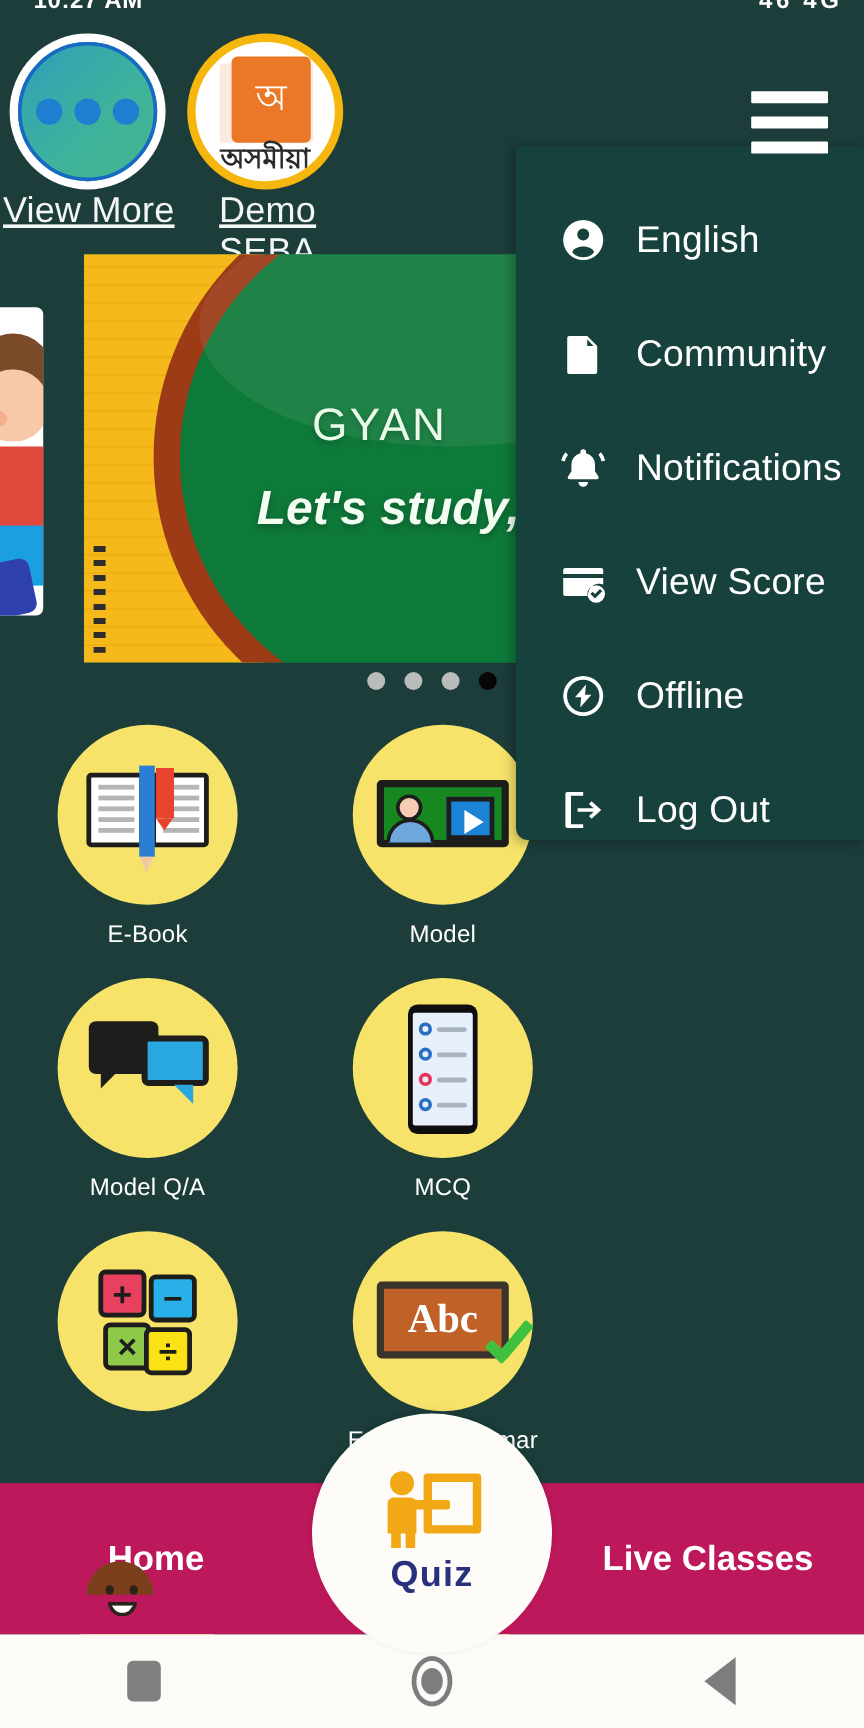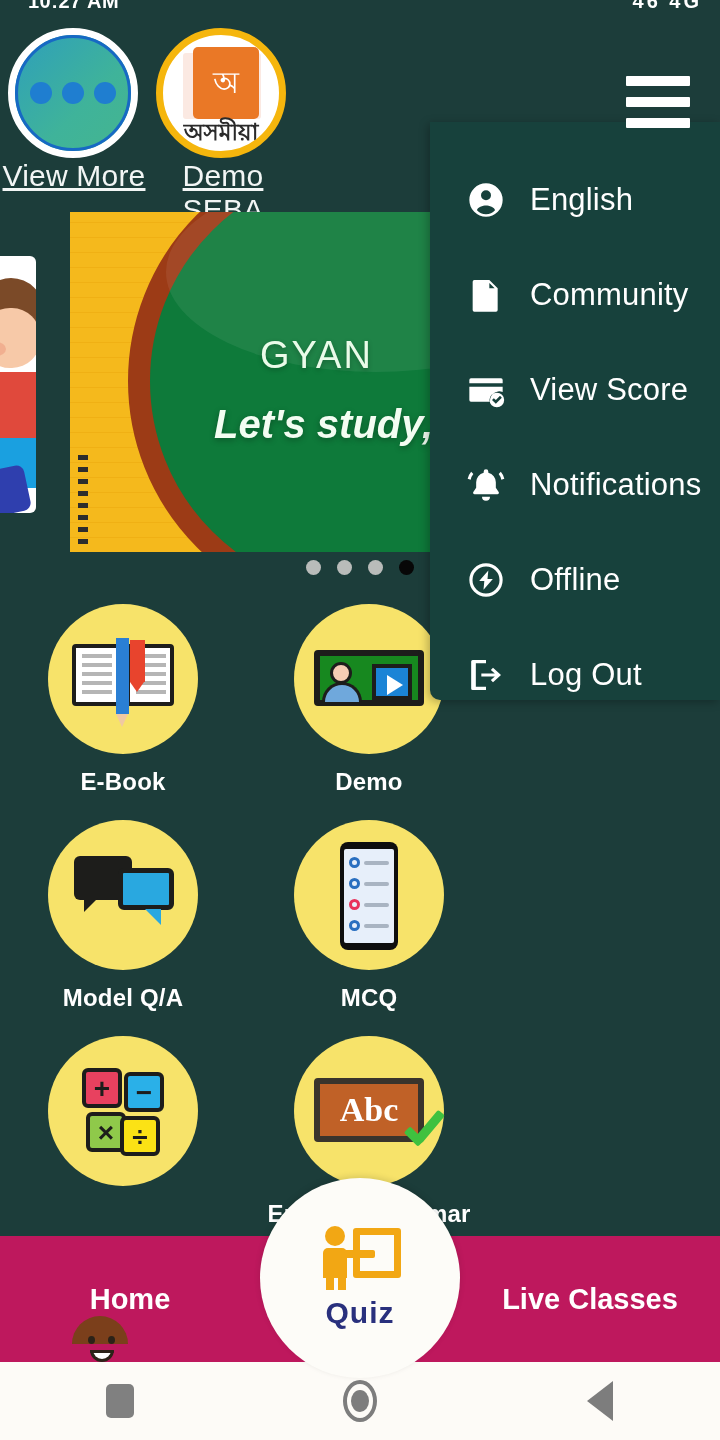--- a/index.html
+++ b/index.html
@@ -154,21 +154,21 @@
   .grid {
     position: absolute; top: 604px; left: 0; width: 720px;
     display: flex; flex-wrap: wrap;
   }
   .tile { width: 246px; margin-bottom: 24px; text-align: center; }
   .tile-circle {
     width: 150px; height: 150px; border-radius: 50%; background: #f7e36a;
     margin: 0 auto; position: relative;
   }
   .tile-label {
-    margin-top: 14px; color: #ffffff; font-size: 24px; font-weight: bold;
+    margin-top: 14px; color: #ffffff; font-size: 20px; font-weight: normal;
     letter-spacing: .2px;
   }
 
   
   .bk { position: absolute; left: 24px; top: 40px; width: 102px; height: 62px; }
   .bk .pg { position: absolute; top: 0; width: 48px; height: 62px; background: #fff;
      border: 4px solid #1d1d1b; box-sizing: border-box; }
   .bk .pg.l { left: 0; border-radius: 4px 0 0 4px; }
   .bk .pg.r { right: 0; border-radius: 0 4px 4px 0; }
   .bk .ln { position: absolute; height: 4px; background: #b5b5b5; }
@@ -436,21 +436,21 @@
     </div>
 
     <div class="tile">
       <div class="tile-circle">
         <div class="vid">
           <div class="head"></div>
             <div class="body"></div>
             <div class="play"></div>
         </div>
       </div>
-      <div class="tile-label">Demo</div>
+      <div class="tile-label">Model</div>
     </div>
 
     <div class="tile">
       <div class="tile-circle">
         <div class="qa">
             <div class="b1"></div>
             <div class="b2"></div>
           </div>
       </div>
       <div class="tile-label">Model Q/A</div>
@@ -548,33 +548,33 @@
         <svg viewBox="0 0 24 24">
             <path d="M5 3h9l5 5v13a1 1 0 0 1-1 1H5a1 1 0 0 1-1-1V4a1 1 0 0 1 1-1zm9 1.8V8h3.2L14 4.8zM7 11h10v1.8H7V11zm0 3.4h10v1.8H7v-1.8zm0 3.4h7v1.8H7v-1.8z"></path>
           </svg>
       </span>
       <span class="menu-label">Community</span>
     </div>
 
     <div class="menu-item">
       <span class="menu-icon">
         <svg viewBox="0 0 24 24">
+            <path d="M12 2.6a1.4 1.4 0 0 1 1.4 1.4v.6a5.9 5.9 0 0 1 4.5 5.7v3.3l1.7 2.6a.9.9 0 0 1-.8 1.4H5.2a.9.9 0 0 1-.8-1.4l1.7-2.6v-3.3a5.9 5.9 0 0 1 4.5-5.7V4A1.4 1.4 0 0 1 12 2.6zM9.6 19h4.8a2.4 2.4 0 0 1-4.8 0zM4.4 5.4 3.1 4.1A9.6 9.6 0 0 0 1 8.3l1.8.5a7.8 7.8 0 0 1 1.6-3.4zm15.2 0A7.8 7.8 0 0 1 21.2 8.8l1.8-.5a9.6 9.6 0 0 0-2.1-4.2l-1.3 1.3z"></path>
+          </svg>
+      </span>
+      <span class="menu-label">Notifications</span>
+    </div>
+
+    <div class="menu-item">
+      <span class="menu-icon">
+        <svg viewBox="0 0 24 24">
             <path d="M3 5h18a1 1 0 0 1 1 1v2H2V6a1 1 0 0 1 1-1zm-1 5h20v3.2a5.6 5.6 0 0 0-7.6 5.8H3a1 1 0 0 1-1-1V10zm16.5 3.6a4.4 4.4 0 1 0 0 8.8 4.4 4.4 0 0 0 0-8.8zm-.6 6.6-2.3-2.2 1.1-1.1 1.2 1.1 2.5-2.5 1.1 1.1-3.6 3.6z"></path>
           </svg>
       </span>
       <span class="menu-label">View Score</span>
-    </div>
-
-    <div class="menu-item">
-      <span class="menu-icon">
-        <svg viewBox="0 0 24 24">
-            <path d="M12 2.6a1.4 1.4 0 0 1 1.4 1.4v.6a5.9 5.9 0 0 1 4.5 5.7v3.3l1.7 2.6a.9.9 0 0 1-.8 1.4H5.2a.9.9 0 0 1-.8-1.4l1.7-2.6v-3.3a5.9 5.9 0 0 1 4.5-5.7V4A1.4 1.4 0 0 1 12 2.6zM9.6 19h4.8a2.4 2.4 0 0 1-4.8 0zM4.4 5.4 3.1 4.1A9.6 9.6 0 0 0 1 8.3l1.8.5a7.8 7.8 0 0 1 1.6-3.4zm15.2 0A7.8 7.8 0 0 1 21.2 8.8l1.8-.5a9.6 9.6 0 0 0-2.1-4.2l-1.3 1.3z"></path>
-          </svg>
-      </span>
-      <span class="menu-label">Notifications</span>
     </div>
 
     <div class="menu-item">
       <span class="menu-icon">
         <svg viewBox="0 0 24 24">
             <path d="M12 2a10 10 0 1 0 0 20 10 10 0 0 0 0-20zm0 1.9a8.1 8.1 0 1 1 0 16.2 8.1 8.1 0 0 1 0-16.2zm1.4 2.4L7.9 12.6h3.1l-.5 5.2 5.6-6.4h-3.2l.5-5.1z"></path>
           </svg>
       </span>
       <span class="menu-label">Offline</span>
     </div>

